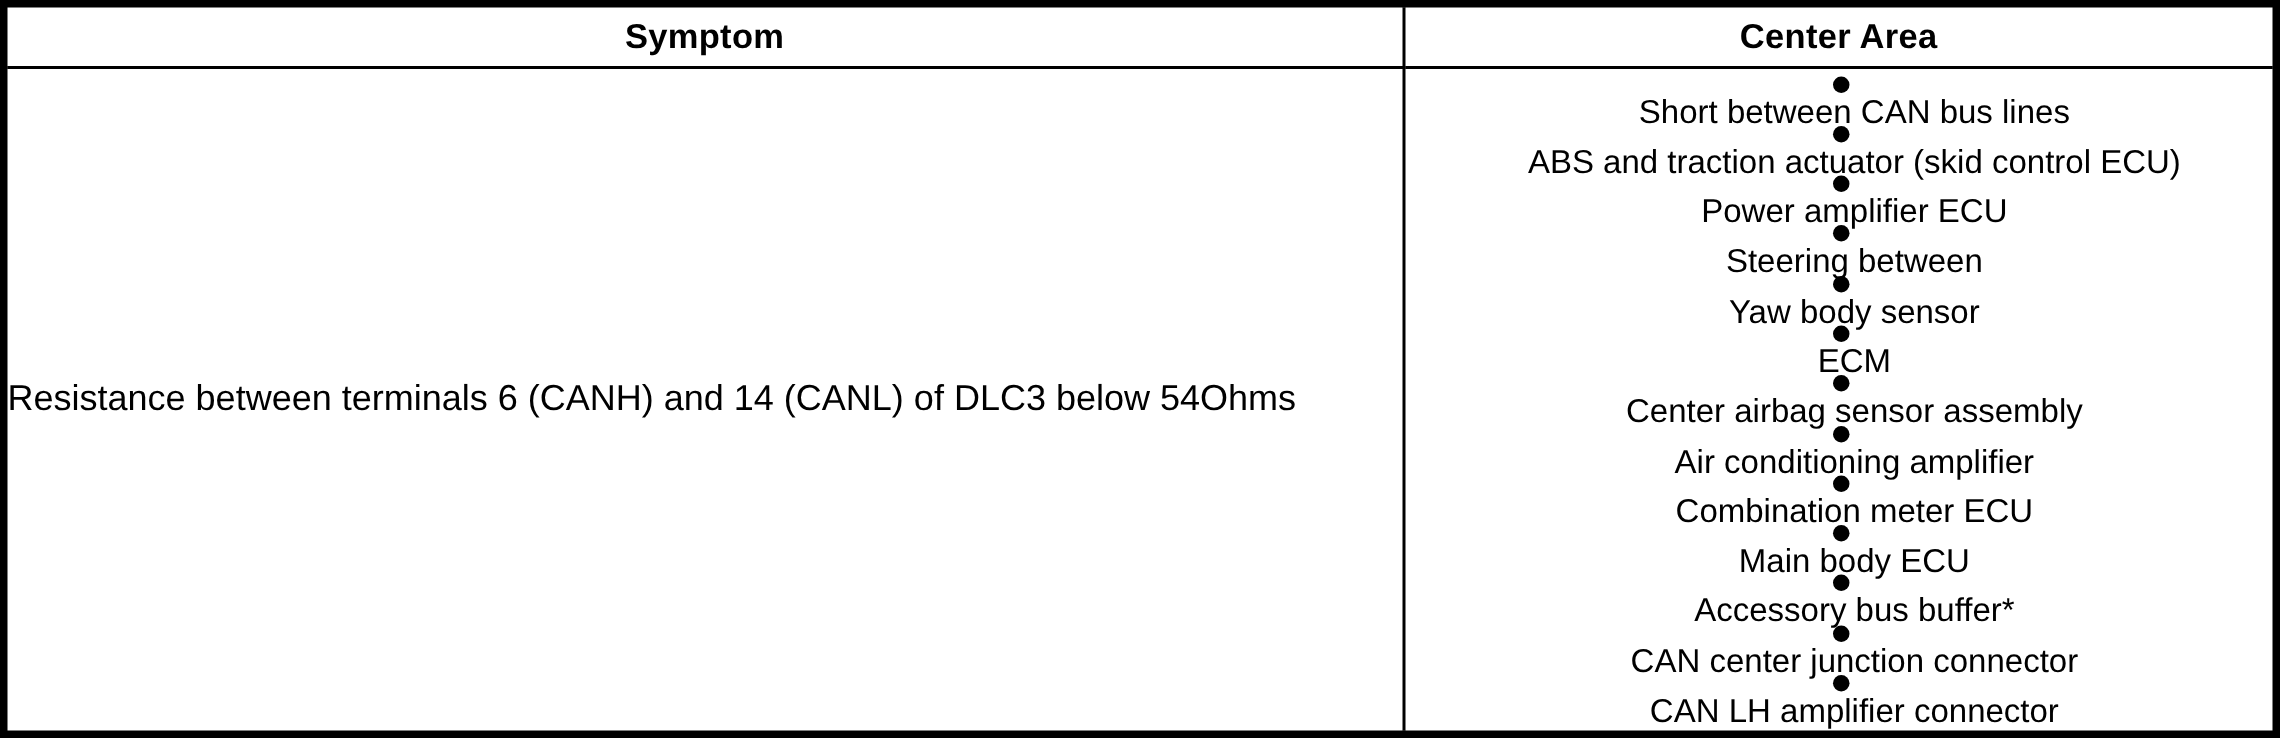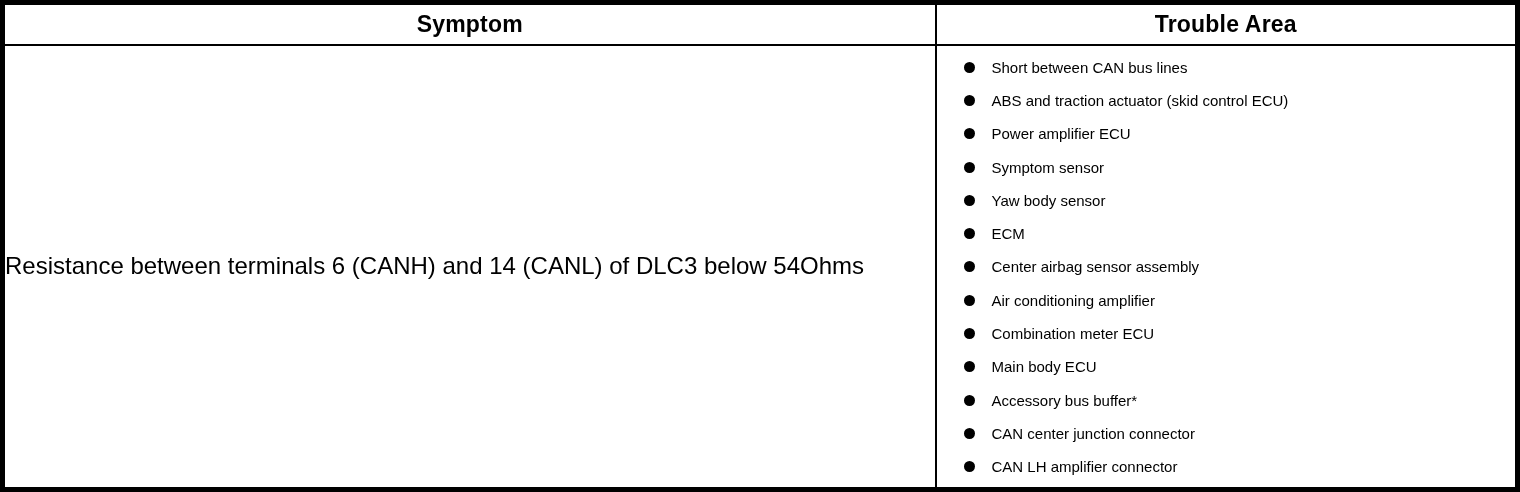--- a/index.html
+++ b/index.html
@@ -51,22 +51,23 @@
   }
   ul.trouble-list {
     list-style: none;
     margin: 0;
     padding: 5px 6px 4px 27px;
   }
   ul.trouble-list li {
     display: flex;
     align-items: center;
     height: 33.3px;
-    font-size: 15px;
+    font-size: 22px;
     white-space: nowrap;
+    flex-direction: column;
   }
   .bullet {
     display: inline-block;
     width: 11px;
     height: 11px;
     border-radius: 50%;
     background: #000000;
     margin-right: 17px;
     flex: 0 0 auto;
   }
@@ -79,21 +80,21 @@
 
 <div class="page">
   <table class="doc-table">
     <colgroup>
       <col class="col-symptom">
       <col class="col-trouble">
     </colgroup>
     <thead>
       <tr class="header-row">
         <th class="hdr">Symptom</th>
-        <th class="hdr">Trouble Area</th>
+        <th class="hdr">Center Area</th>
       </tr>
     </thead>
     <tbody>
       <tr>
         <td class="symptom-cell">
           <span>Resistance between terminals 6 (CANH) and 14 (CANL) of DLC3 below 54Ohms</span>
         </td>
         <td class="trouble-cell">
           <ul class="trouble-list">
 
@@ -107,21 +108,21 @@
                 <span class="item-text">ABS and traction actuator (skid control ECU)</span>
               </li>
 
               <li>
                 <span class="bullet"></span>
                 <span class="item-text">Power amplifier ECU</span>
               </li>
 
               <li>
                 <span class="bullet"></span>
-                <span class="item-text">Symptom sensor</span>
+                <span class="item-text">Steering between</span>
               </li>
 
               <li>
                 <span class="bullet"></span>
                 <span class="item-text">Yaw body sensor</span>
               </li>
 
               <li>
                 <span class="bullet"></span>
                 <span class="item-text">ECM</span>

